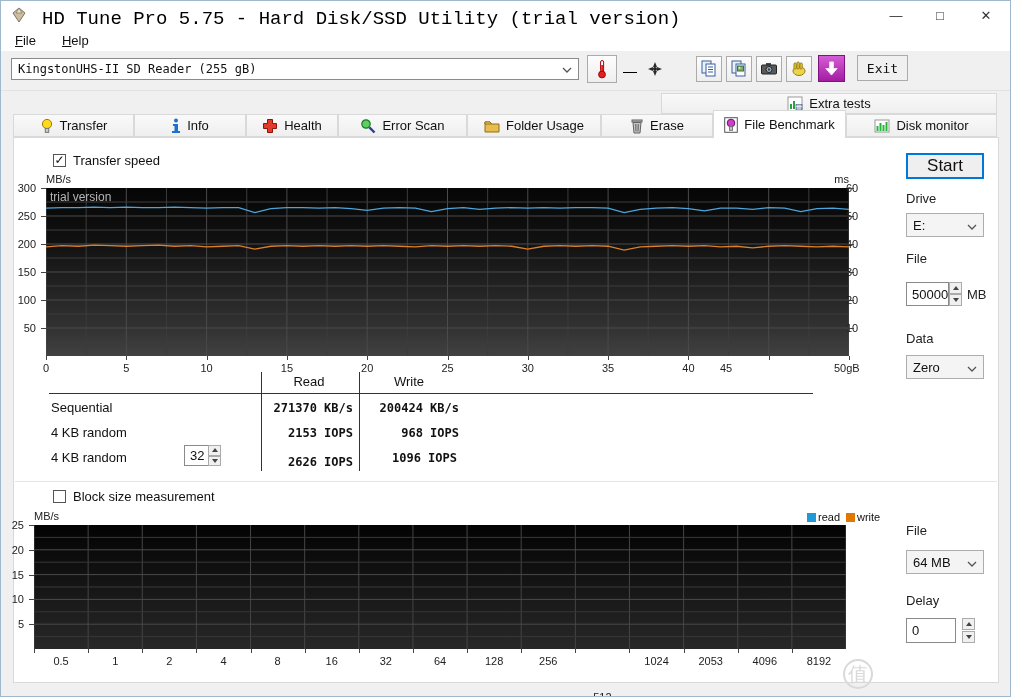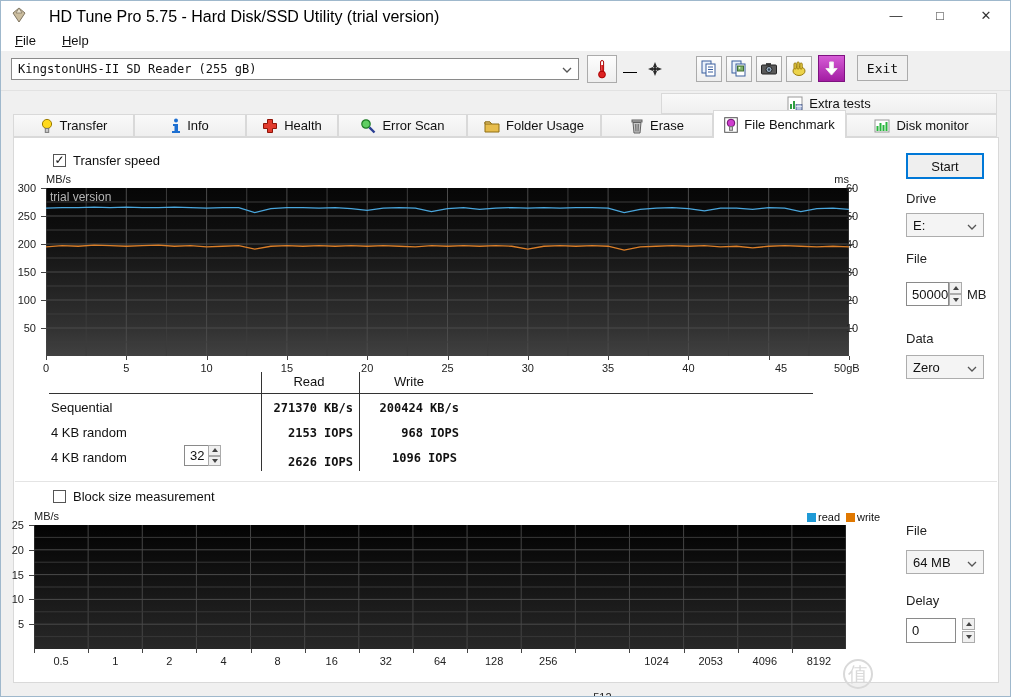--- a/index.html
+++ b/index.html
@@ -5,21 +5,21 @@
   * { margin:0; padding:0; box-sizing:border-box; }
   html,body { background:#888; }
   body { font-family:"Liberation Sans", sans-serif; font-size:13px; color:#111; }
   #window {
     position:relative; width:1011px; height:697px; background:#f0f0f0;
     border:1px solid #9fb8cc; overflow:hidden;
   }
   .abs { position:absolute; }
   
   #titlebar { left:0; top:0; width:1011px; height:28px; background:#fff; }
-  #title-text { left:48px; top:7px; font-size:16px; color:#000; white-space:nowrap; }
+  #title-text { left:41px; top:7px; font-size:19px; color:#000; white-space:nowrap;font-family:Liberation Mono, monospace; }
   .win-ctrl { top:0; width:34px; height:28px; display:flex; align-items:center; justify-content:center;
               font-size:13px; color:#333; cursor:default; }
   
   #menubar { left:0; top:28px; width:1011px; height:22px; background:#fff; display:flex; align-items:center; padding-left:8px; gap:14px; }
   .menu-item { padding:2px 6px; }
   .menu-item::first-letter { text-decoration:underline; }
   
   #toolbar { left:0; top:50px; width:1011px; height:40px; background:#f0f0f0; border-bottom:1px solid #e2e2e2; }
   .combo { background:#fff; border:1px solid #8a8a8a; display:flex; align-items:center; }
   .combo .chev { margin-left:auto; padding-right:6px; }
@@ -55,21 +55,21 @@
   .legend-lb { position:absolute; font-size:11px; color:#111; }
   
   .spinbox { position:absolute; background:#fff; border:1px solid #8a8a8a; font-size:13px; padding-left:5px; display:flex; align-items:center; }
   .spinner { position:absolute; display:flex; flex-direction:column; }
   .spin-btn { width:13px; height:50%; background:#f0f0f0; border:1px solid #ababab; display:flex; align-items:center; justify-content:center; }
   .tri-up { width:0; height:0; border-left:3px solid transparent; border-right:3px solid transparent; border-bottom:4px solid #444; }
   .tri-dn { width:0; height:0; border-left:3px solid transparent; border-right:3px solid transparent; border-top:4px solid #444; }
   .side-label { position:absolute; font-size:13px; color:#222; }
   .side-combo { position:absolute; background:#f4f4f4; border:1px solid #adadad; height:24px; font-size:13px; padding-left:6px; }
   #start-btn { left:905px; top:152px; width:78px; height:26px; background:#efefef; border:2px solid #0078d7;
-               display:flex; align-items:center; justify-content:center; font-size:13px; }
+               display:flex; align-items:center; justify-content:center; font-size:17px; }
   #watermark { left:842px; top:658px; display:flex; align-items:center; gap:4px; color:#d9d9d9; font-size:26px; white-space:nowrap; z-index:9; }
   #wm-badge { width:30px; height:30px; border:2px solid #d9d9d9; border-radius:50%; font-size:20px; display:flex; align-items:center; justify-content:center; }
 </style>
 </head>
 <body>
 
 <div id="window">
 
   <div class="abs" id="titlebar">
     <svg class="abs" style="left:10px;top:6px" width="16" height="16" viewBox="0 0 16 16">
@@ -306,21 +306,21 @@
       <div class="axis-label" style="left: 351.2px; top: 361px; width: 30px; text-align: center;">20</div>
       <div class="tickmark" style="left: 366.2px; top: 355px; width: 1px; height: 4px;"></div>
       <div class="axis-label" style="left: 431.5px; top: 361px; width: 30px; text-align: center;">25</div>
       <div class="tickmark" style="left: 446.5px; top: 355px; width: 1px; height: 4px;"></div>
       <div class="axis-label" style="left: 511.8px; top: 361px; width: 30px; text-align: center;">30</div>
       <div class="tickmark" style="left: 526.8px; top: 355px; width: 1px; height: 4px;"></div>
       <div class="axis-label" style="left: 592.1px; top: 361px; width: 30px; text-align: center;">35</div>
       <div class="tickmark" style="left: 607.1px; top: 355px; width: 1px; height: 4px;"></div>
       <div class="axis-label" style="left: 672.4px; top: 361px; width: 30px; text-align: center;">40</div>
       <div class="tickmark" style="left: 687.4px; top: 355px; width: 1px; height: 4px;"></div>
-      <div class="axis-label" style="left: 774px; top: 361px; width: 30px; ">45</div>
+      <div class="axis-label" style="left: 710px; top: 361px; width: 30px; text-align: center;">45</div>
       <div class="tickmark" style="left: 767.7px; top: 355px; width: 1px; height: 4px;"></div>
       <div class="axis-label" style="left: 833px; top: 361px; width: 30px; text-align: left;">50gB</div>
       <div class="tickmark" style="left: 848px; top: 355px; width: 1px; height: 4px;"></div>
     </div>
 
   <div class="sep-line abs" style="left:260px;top:371px;width:1px;height:99px"></div>
   <div class="sep-line abs" style="left:358px;top:371px;width:1px;height:99px"></div>
   <div class="res-label abs" style="left:270px;top:373px;width:76px;text-align:center">Read</div>
   <div class="res-label abs" style="left:366px;top:373px;width:84px;text-align:center">Write</div>
   <div class="sep-line abs" style="left:48px;top:392px;width:764px;height:1px"></div>

